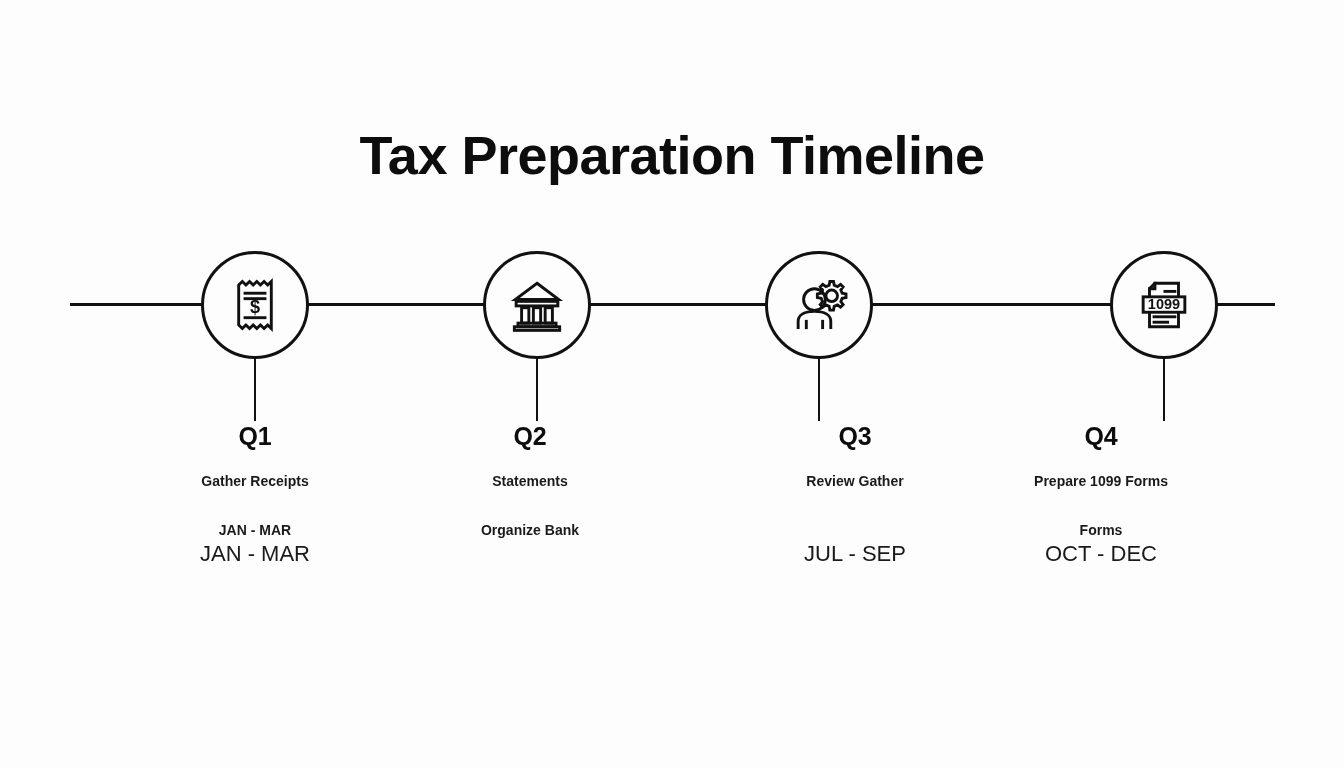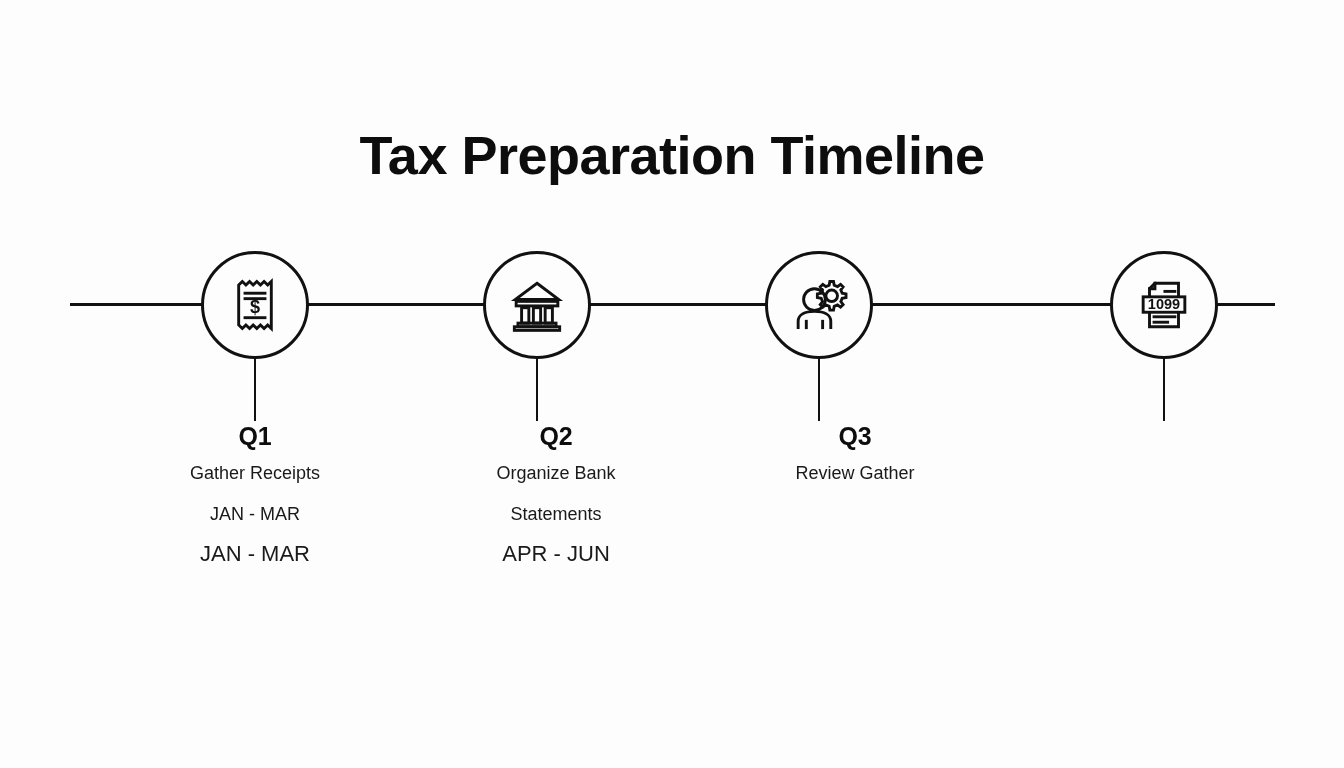--- a/index.html
+++ b/index.html
@@ -92,25 +92,25 @@
   }
   .quarter {
     font-size: 25px;
     font-weight: 700;
     color: #0d0d0d;
     line-height: 1;
     margin: 0 0 4px 0;
     letter-spacing: -0.2px;
   }
   .desc {
-    font-size: 18px;
-    font-weight: 400;
+    font-size: 14px;
+    font-weight: 700;
     color: #1a1a1a;
     line-height: 33px;
-    margin: 8px;
+    margin: 16px;
     white-space: nowrap;
   }
   .desc-2 {
     height: 33px;
   }
   .daterange {
     position: absolute;
     left: 0;
     top: 119px;
     width: 272px;
@@ -121,21 +121,21 @@
     line-height: 1;
   }
 
   
   .col-0 { left: 201px; }
   .col-1 { left: 483px; }
   .col-2 { left: 765px; }
   .col-3 { left: 1110px; }
 
   .lbl-0 { left: 119px; }
-  .lbl-1 { left: 420px; }
+  .lbl-1 { left: 394px; }
   .lbl-2 { left: 719px; }
   .lbl-3 { left: 965px; }
 </style>
 </head>
 <body>
 
 <div id="infographic">
 
   <div class="title">Tax Preparation Timeline</div>
 
@@ -169,52 +169,58 @@
       <rect x="28" y="35" width="8" height="17"></rect>
       <rect x="41" y="35" width="8" height="17"></rect>
       <rect x="11" y="52" width="42" height="4"></rect>
       <rect x="7" y="56" width="50" height="4"></rect>
     </svg>
     <div class="stem"></div>
   </div>
 
   <div class="label-block lbl-1">
     <div class="quarter">Q2</div>
+    <div class="desc desc-2">Statements</div>
     <div class="desc">Organize Bank</div>
-    <div class="desc desc-2">Statements</div>
-    <div class="daterange">APR - JUN</div>
   </div>
 
   <div class="node col-2">
     <div class="node-circle"></div>
     <svg class="node-icon" viewBox="0 0 64 64" fill="none" stroke="#111111" stroke-width="3.2" stroke-linecap="square" stroke-linejoin="miter">
       <circle cx="27" cy="26" r="12"></circle>
       <path d="M9 57 L9 50 C9 43 16 39 27 39 C38 39 45 43 45 50 L45 57"></path>
       <line x1="18" y1="50" x2="18" y2="57"></line>
       <line x1="36" y1="50" x2="36" y2="57"></line>
       <path d="M44 6 L48 6 L48.8 10.2 L52.4 11.7 L55.8 9.2 L58.6 12 L56.1 15.4 L57.6 19 L61.8 19.8 L61.8 23.8 L57.6 24.6 L56.1 28.2 L58.6 31.6 L55.8 34.4 L52.4 31.9 L48.8 33.4 L48 37.6 L44 37.6 L43.2 33.4 L39.6 31.9 L36.2 34.4 L33.4 31.6 L35.9 28.2 L34.4 24.6 L30.2 23.8 L30.2 19.8 L34.4 19 L35.9 15.4 L33.4 12 L36.2 9.2 L39.6 11.7 L43.2 10.2 Z"></path>
       <circle cx="46" cy="21.8" r="6.4"></circle>
     </svg>
     <div class="stem"></div>
   </div>
 
   <div class="label-block lbl-2">
     <div class="quarter">Q3</div>
     <div class="desc">Review Gather</div>
     <div class="desc desc-2"></div>
+    <div class="daterange">JUL - SEP</div>
   </div>
 
   <div class="node col-3">
     <div class="node-circle"></div>
     <svg class="node-icon" viewBox="0 0 64 64" fill="none" stroke="#111111" stroke-width="3.2" stroke-linecap="square" stroke-linejoin="miter">
       <path d="M22 8 L48 8 L48 56 L16 56 L16 14 Z"></path>
       <path d="M22 8 L22 14 L16 14"></path>
       <line x1="33" y1="17" x2="44" y2="17"></line>
       <line x1="21" y1="45" x2="44" y2="45"></line>
       <line x1="21" y1="51" x2="36" y2="51"></line>
       <rect x="9" y="23" width="46" height="17" fill="#fdfdfd"></rect>
       <text x="32" y="36" text-anchor="middle" font-family="'Liberation Sans', sans-serif" font-size="16" font-weight="700" fill="#111111" stroke="none">1099</text>
     </svg>
     <div class="stem"></div>
   </div>
 
+  <div class="label-block lbl-3">
+    <div class="quarter">Q4</div>
+    <div class="desc">Prepare 1099 Forms</div>
+    <div class="desc desc-2">Forms</div>
+    <div class="daterange">OCT - DEC</div>
+  </div>
 
 </div>
 
 </body></html>

